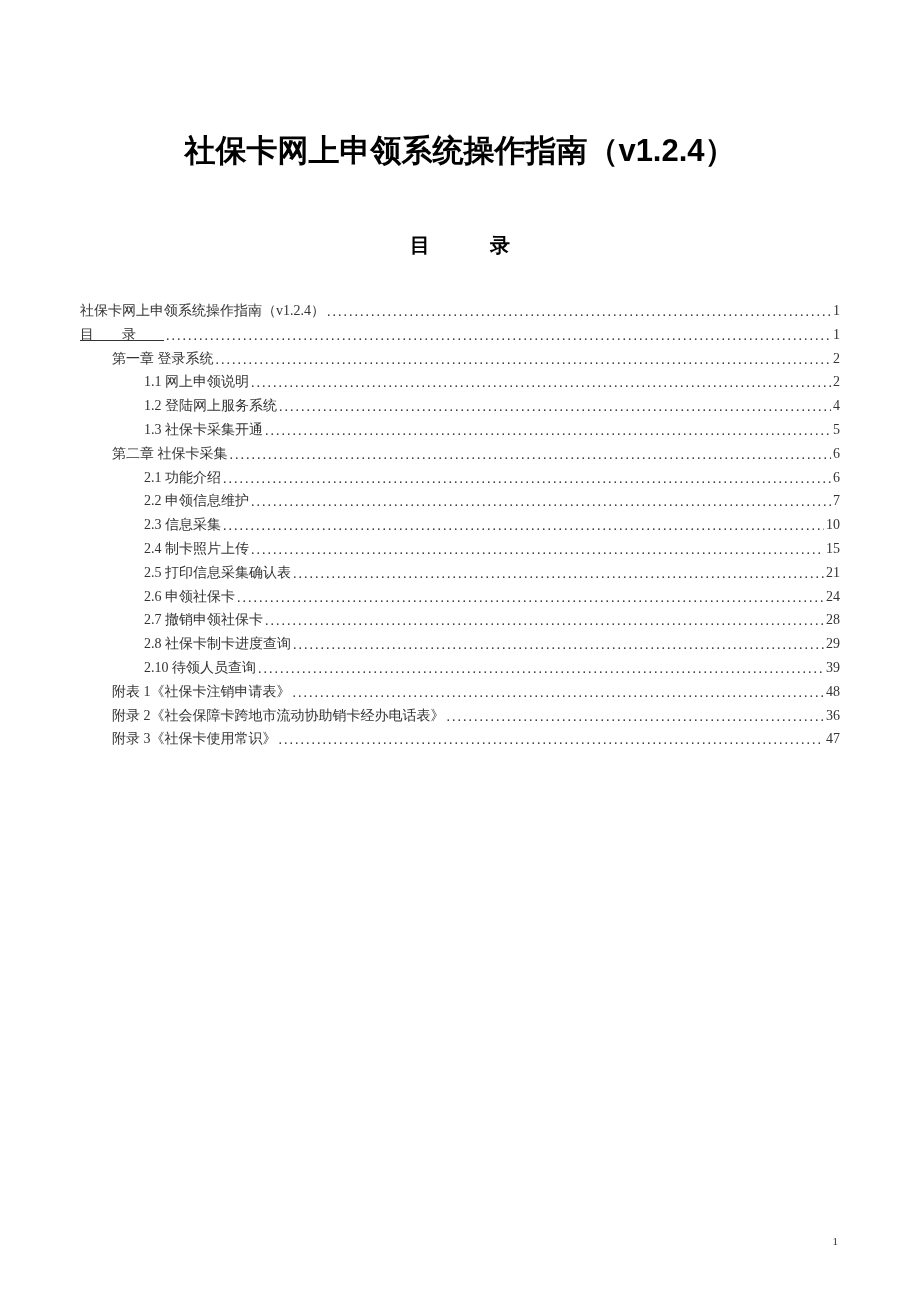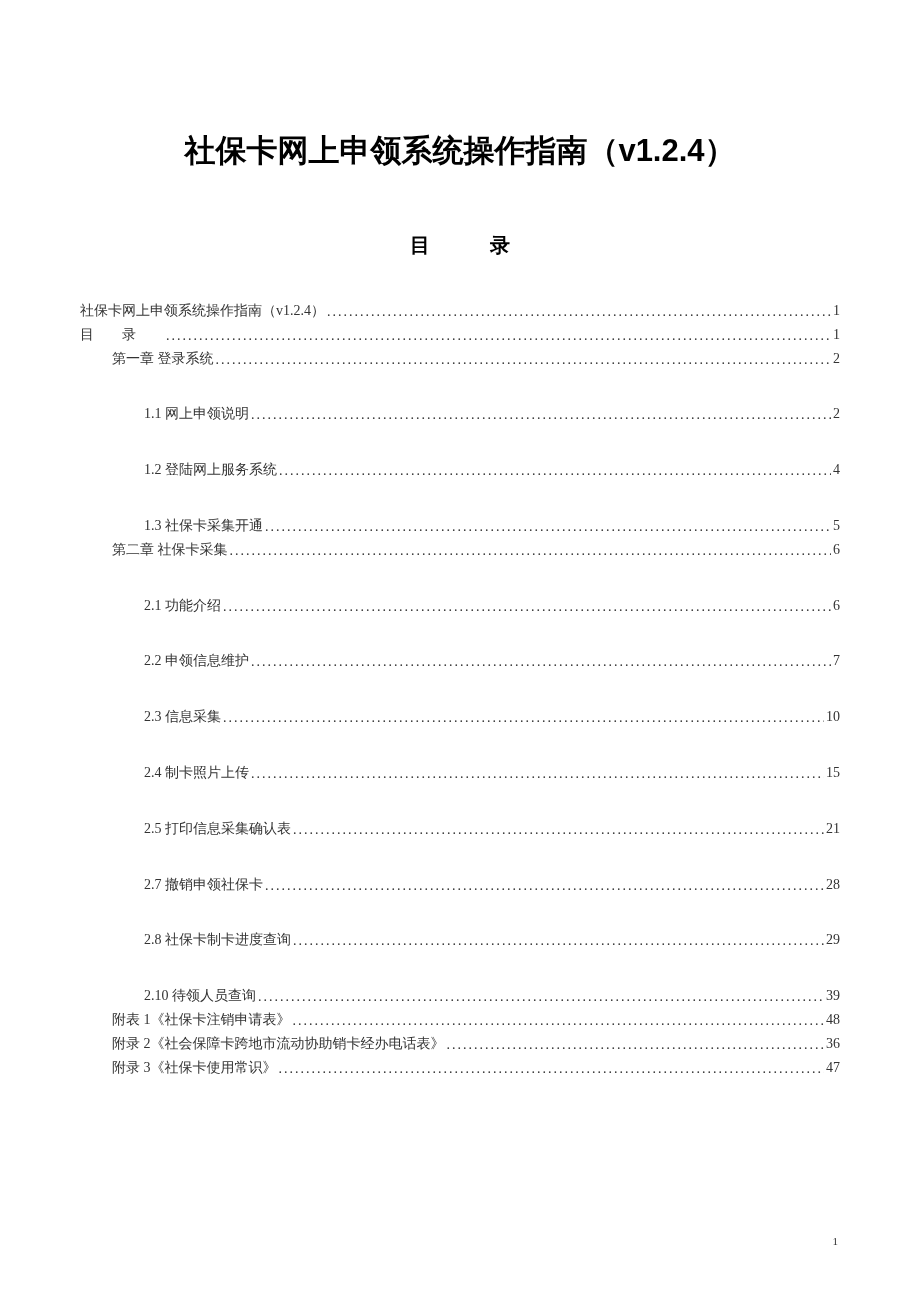--- a/index.html
+++ b/index.html
@@ -39,21 +39,21 @@
       line-height: 1.7;
     }
     .toc-row {
       display: flex;
       align-items: baseline;
       margin-bottom: 0px;
       white-space: nowrap;
     }
     .toc-row.level-0 { padding-left: 0; }
     .toc-row.level-1 { padding-left: 32px; }
-    .toc-row.level-2 { padding-left: 64px; margin-top: 32px; }
+    .toc-row.level-2 { padding-left: 64px; }
     .toc-label {
       flex: 0 0 auto;
     }
     .toc-dots {
       flex: 1 1 auto;
       overflow: hidden;
       position: relative;
       margin: 0 2px;
     }
     .toc-dots::after {
@@ -62,20 +62,21 @@
       color: #333;
       font-size: 14px;
       position: relative;
       top: 1px;
     }
     .toc-page {
       flex: 0 0 auto;
     }
     .mulu-label {
       letter-spacing: 28px;
+      text-decoration: underline;
     }
     .page-number {
       position: absolute;
       bottom: 55px;
       right: 82px;
       font-size: 11px;
       color: #333;
     }
   </style>
 </head>
@@ -140,20 +141,25 @@
       <span class="toc-label ">2.4  制卡照片上传</span>
       <span class="toc-dots"></span>
       <span class="toc-page">15</span>
     </div>
     <div class="toc-row level-2">
       <span class="toc-label ">2.5  打印信息采集确认表</span>
       <span class="toc-dots"></span>
       <span class="toc-page">21</span>
     </div>
     <div class="toc-row level-2">
+      <span class="toc-label ">2.6  申领社保卡</span>
+      <span class="toc-dots"></span>
+      <span class="toc-page">24</span>
+    </div>
+    <div class="toc-row level-2">
       <span class="toc-label ">2.7  撤销申领社保卡</span>
       <span class="toc-dots"></span>
       <span class="toc-page">28</span>
     </div>
     <div class="toc-row level-2">
       <span class="toc-label ">2.8  社保卡制卡进度查询</span>
       <span class="toc-dots"></span>
       <span class="toc-page">29</span>
     </div>
     <div class="toc-row level-2">

